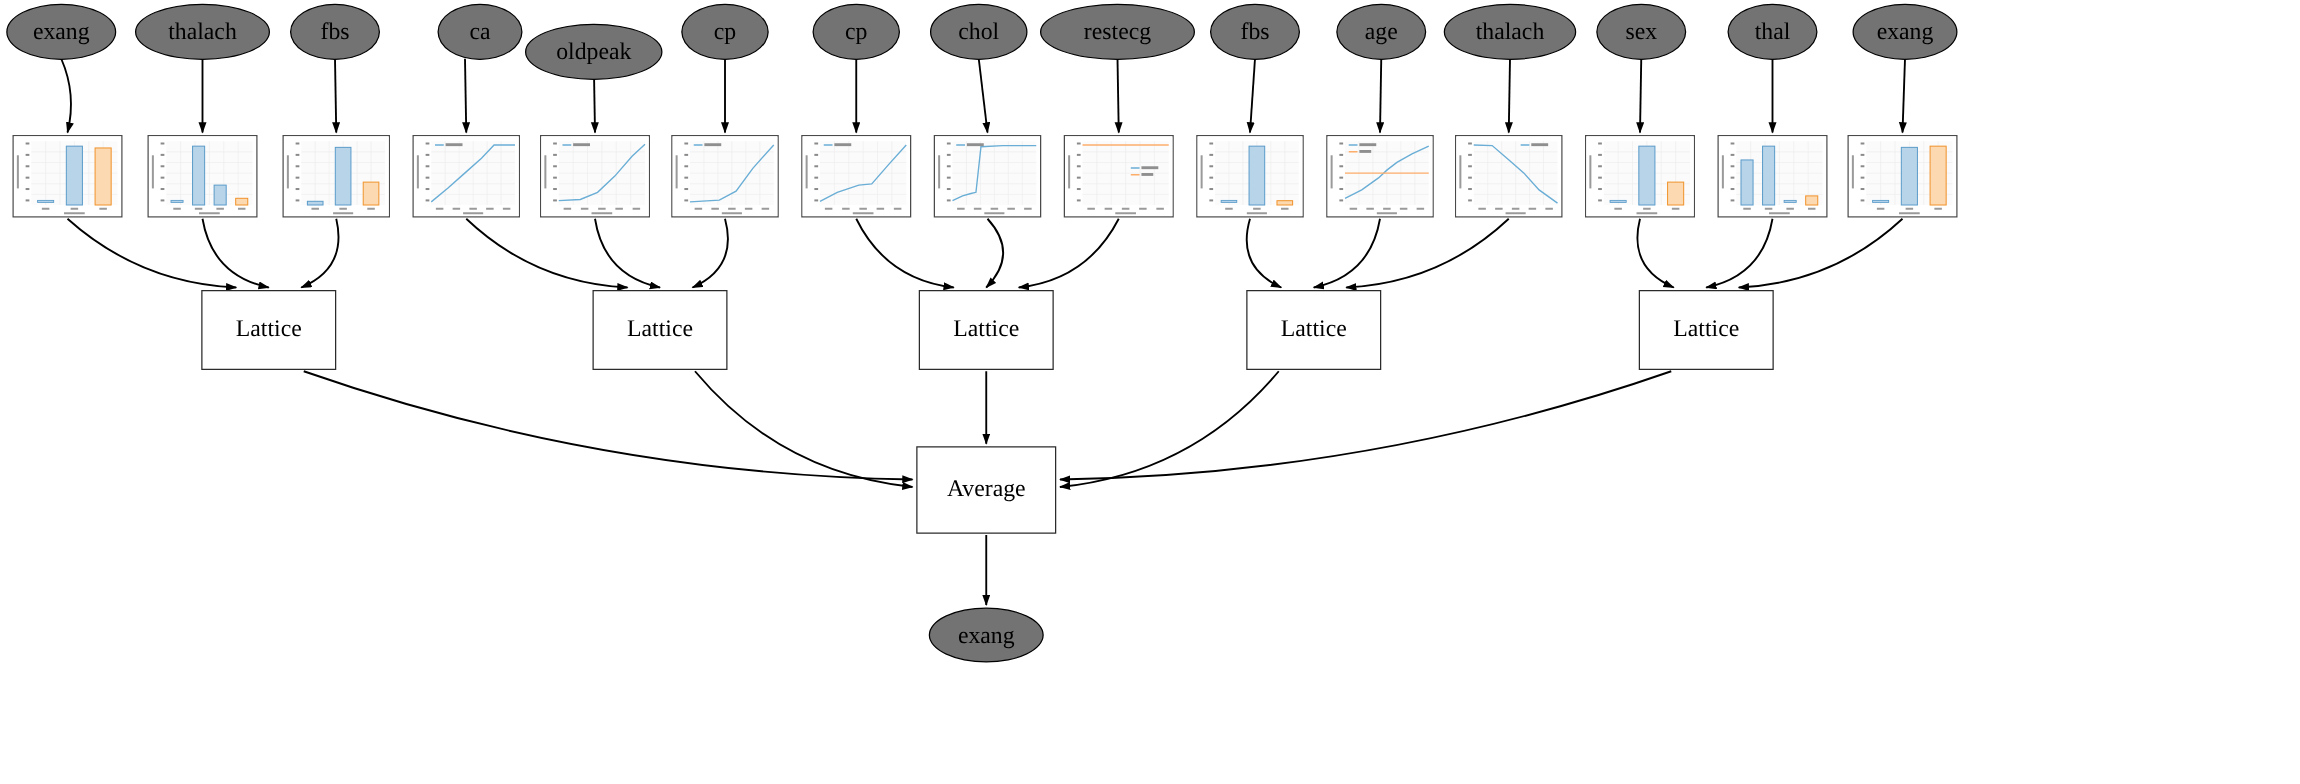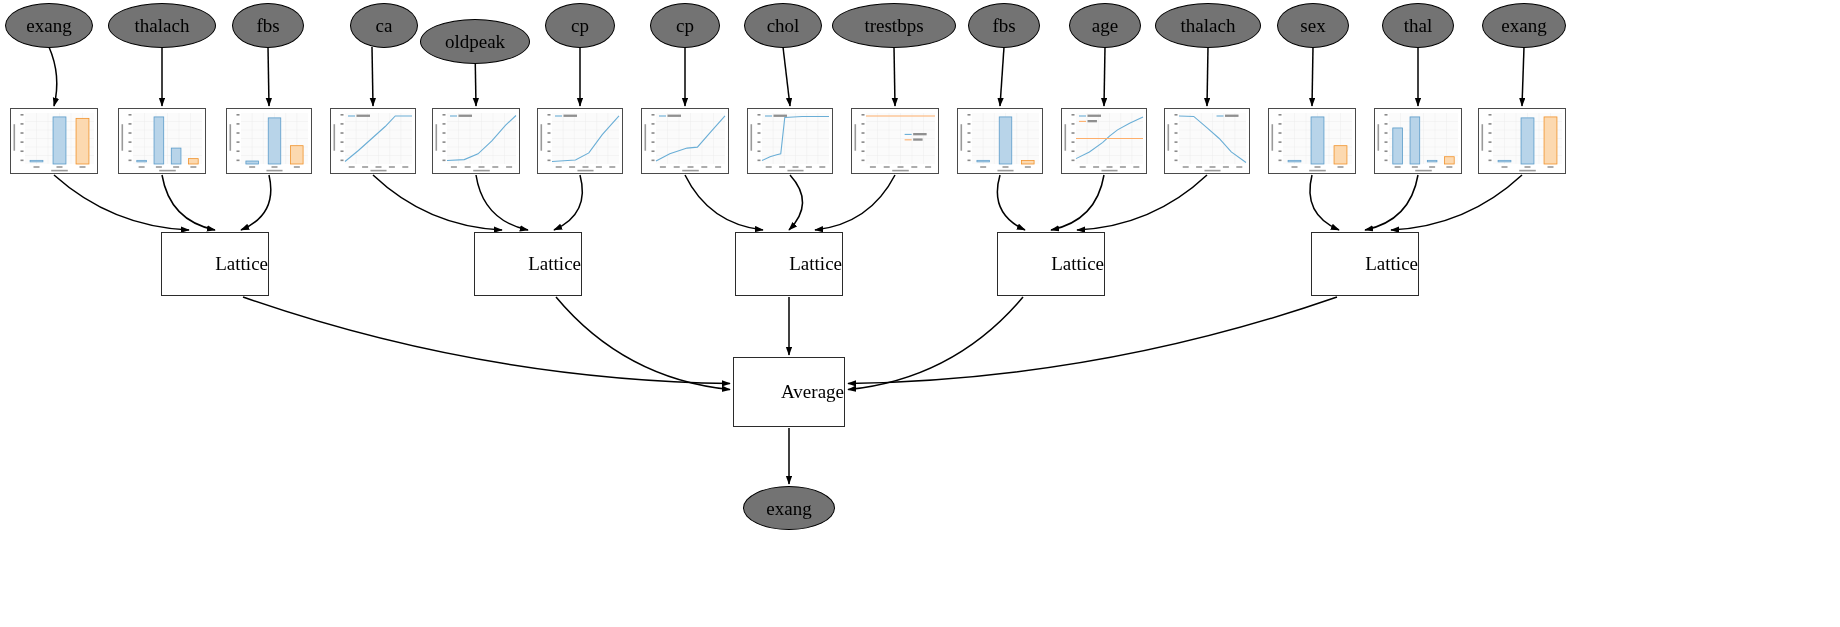--- a/index.html
+++ b/index.html
@@ -11,21 +11,21 @@
 
   .ellipse-node{
     border:1.2px solid #000;border-radius:50%;background:#737373;
     display:flex;align-items:center;justify-content:center;
     font-family:Liberation Serif, serif;color:#000;
   }
   .ellipse-node .lbl{font-size:19px;line-height:1;white-space:nowrap;}
 
   .box-node{
     border:1.4px solid #2b2b2b;background:#fff;
-    display:flex;align-items:center;justify-content:flex-end;
+    display:flex;align-items:center;justify-content:center;
     font-family:"Liberation Serif",serif;color:#000;font-size:19px;
   }
 
   .plot{
     border:1.1px solid #4a4a4a;background:#fdfdfd;overflow:hidden;
   }
   .plot .inner{position:relative;width:100%;height:100%;background:#fff;}
   .plot svg{display:block;width:100%;height:100%;}
 </style>
 </head>
@@ -97,21 +97,21 @@
       <div class="node ellipse-node" style="left: 545px; top: 3px; width: 70px; height: 45px;">
         <span class="lbl">cp</span>
       </div>
       <div class="node ellipse-node" style="left: 650px; top: 3px; width: 70px; height: 45px;">
         <span class="lbl">cp</span>
       </div>
       <div class="node ellipse-node" style="left: 744px; top: 3px; width: 78px; height: 45px;">
         <span class="lbl">chol</span>
       </div>
       <div class="node ellipse-node" style="left: 832px; top: 3px; width: 124px; height: 45px;">
-        <span class="lbl">trestbps</span>
+        <span class="lbl">restecg</span>
       </div>
       <div class="node ellipse-node" style="left: 968px; top: 3px; width: 72px; height: 45px;">
         <span class="lbl">fbs</span>
       </div>
       <div class="node ellipse-node" style="left: 1069px; top: 3px; width: 72px; height: 45px; align-items: center;">
         <span class="lbl">age</span>
       </div>
       <div class="node ellipse-node" style="left: 1155px; top: 3px; width: 106px; height: 45px;">
         <span class="lbl">thalach</span>
       </div>

